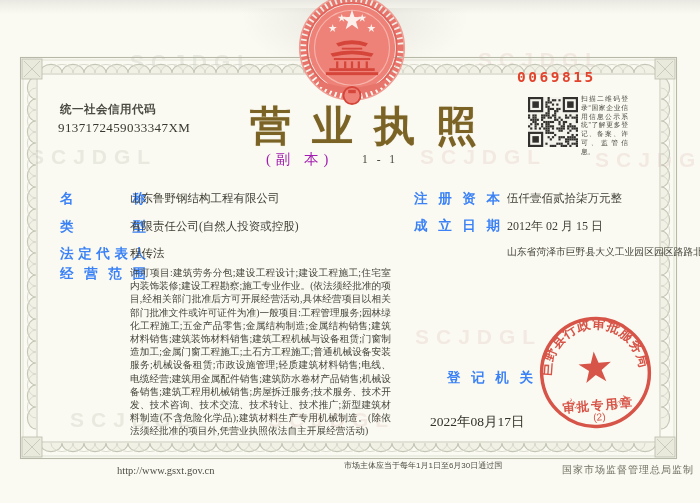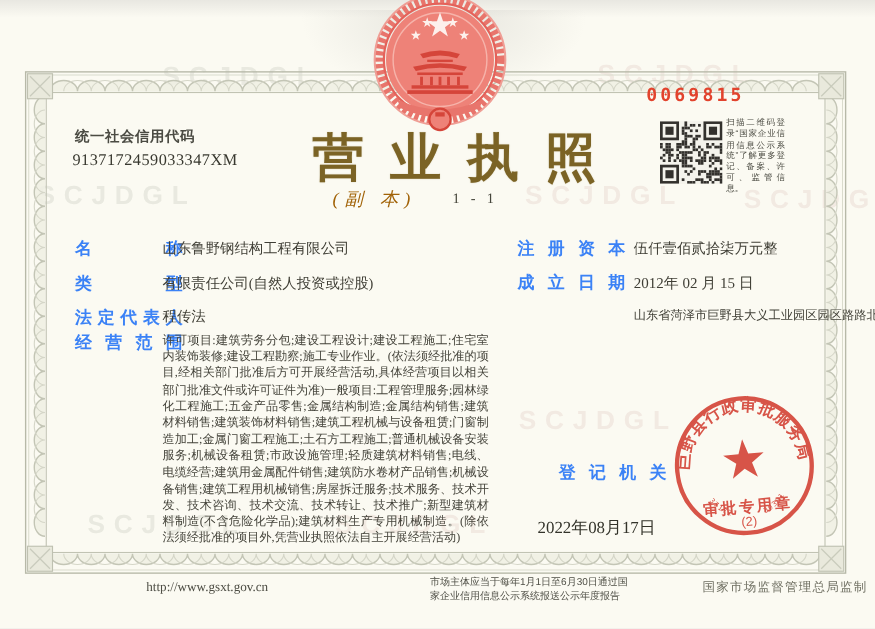--- a/index.html
+++ b/index.html
@@ -17,21 +17,21 @@
   #frame{left:0;top:0;z-index:1;pointer-events:none;}
   
   #credit-label{left:60px;top:102px;font:bold 11.5px "Liberation Sans",sans-serif;color:#4b4b43;letter-spacing:.5px;z-index:2;text-align:right;}
   #credit-code{left:58px;top:120px;font-size:13px;color:#38382f;letter-spacing:.4px;z-index:2;}
   #serial{left:517px;top:69px;font:bold 14.5px "DejaVu Sans Mono",monospace;color:#e2432d;letter-spacing:2.5px;z-index:2;text-align:center;}
   #qr{left:528px;top:97px;width:50px;height:50px;z-index:2;background:#f4f3ec;}
   #qr-note{left:581px;top:95px;width:47px;font-size:6.8px;line-height:8.8px;color:#4d4d44;
            font-family:"Liberation Sans",sans-serif;z-index:2;text-align:justify;}
   #title{left:250px;top:99px;font-size:41px;font-weight:bold;color:#7b6325;letter-spacing:21px;z-index:2;
          text-shadow:0 0 1px rgba(123,99,37,.4);white-space:nowrap;}
-  #subtitle{left:266px;top:150px;font-size:14.5px;color:#a16207;letter-spacing:5px;z-index:2;font-style:italic;}
+  #subtitle{left:266px;top:150px;font-size:14.5px;color:#a21caf;letter-spacing:5px;z-index:2;}
   #pageno{left:362px;top:153px;font-size:11.5px;color:#45453b;letter-spacing:3px;z-index:2;}
   
   .flabel{position:absolute;width:86px;font:bold 13.5px "Liberation Sans",sans-serif;color:#3b82f6;
           text-align:justify;text-align-last:justify;z-index:2;}
   .fval{position:absolute;font-size:11.5px;color:#3f3e35;z-index:2;}
   #scope-val{width:261px;font-size:9.7px;line-height:13.2px;text-align:justify;color:#45443b;}
   #addr-val{white-space:nowrap;font-size:9.8px;}
   
   #reg-label{left:447px;top:369px;}
   #reg-date{left:430px;top:413px;font-size:13.5px;color:#33332a;z-index:2;}
@@ -347,17 +347,16 @@
     <text x="58" y="94" font-size="12" font-weight="bold" fill="#d8473c" letter-spacing="2" text-anchor="middle" font-family="Liberation Sans, sans-serif">审批专用章</text>
     <text x="58" y="105" font-size="10" fill="#d8473c" text-anchor="middle" font-family="Liberation Sans, sans-serif">(2)</text>
     <text font-size="5.5" fill="#d8473c" letter-spacing="1" word-spacing="22" font-family="DejaVu Sans Mono, monospace">
       <textPath href="#sealArc2" startOffset="50%" text-anchor="middle">37172 30301</textPath>
     </text>
   </svg>
 
   <div class="abs" id="site-url">http://www.gsxt.gov.cn</div>
   <div class="abs" id="notice">
     <div>市场主体应当于每年1月1日至6月30日通过国</div>
-    <div>家企业信用信息公示系统报送公示年度报告</div>
   </div>
   <div class="abs" id="issuer">国家市场监督管理总局监制</div>
 
 </div>
 
 </body></html>

